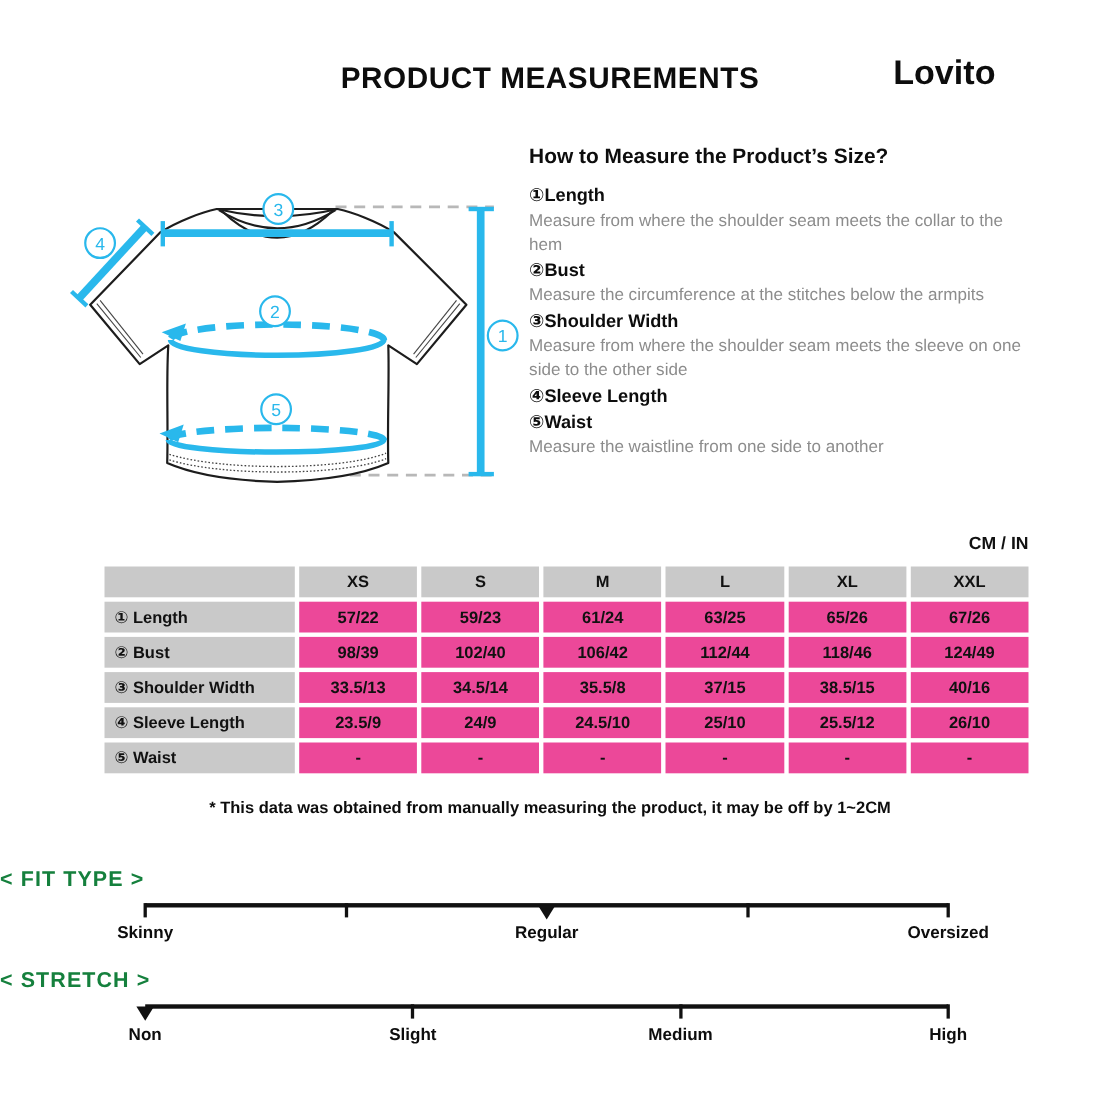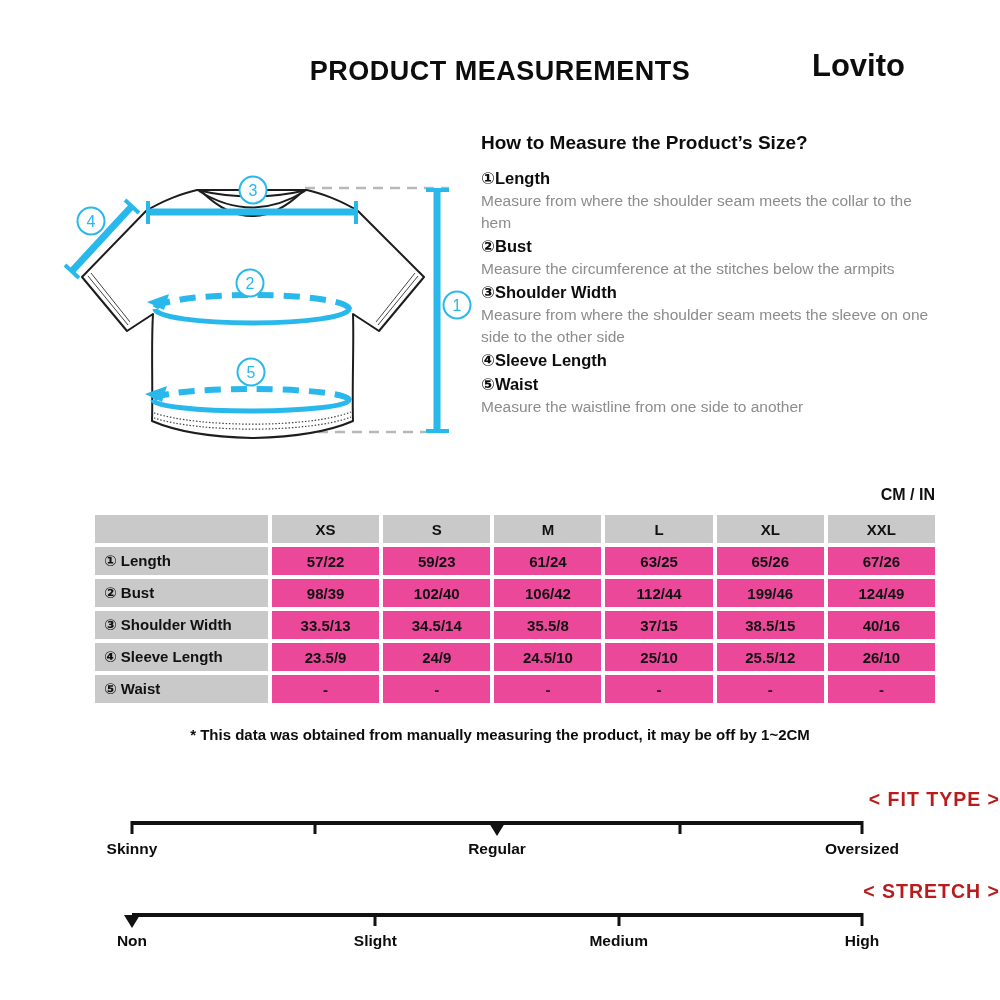--- a/index.html
+++ b/index.html
@@ -24,22 +24,22 @@
   .cell{height:28px;display:flex;align-items:center;justify-content:center;font-size:15px;}
   .hcell{background:#c9c9c9;font-weight:700;}
   .lcell{background:#c9c9c9;justify-content:flex-start;padding-left:9px;font-weight:600;}
   .vcell{background:#ec4899;font-weight:700;}
 
   
   .footnote{position:absolute;left:0;top:726px;width:1000px;text-align:center;
             font-size:15px;font-weight:700;color:#0d0d0d;}
 
   
-  .scale-title{position:absolute;left:0;width:1000px;text-align:right;
-               font-size:19.5px;font-weight:800;letter-spacing:1px;color:#b91c1c;}
+  .scale-title{position:absolute;left:0;width:1000px;text-align:left;
+               font-size:19.5px;font-weight:800;letter-spacing:1px;color:#15803d;}
   .sline{position:absolute;left:132px;width:730px;height:3.5px;background:#111;}
   .tick{position:absolute;top:0;width:3px;height:13px;background:#111;transform:translateX(-50%);}
   .tri{position:absolute;top:2px;width:0;height:0;border-left:8px solid transparent;
        border-right:8px solid transparent;border-top:13px solid #111;transform:translateX(-50%);}
   .slabel{position:absolute;top:19px;transform:translateX(-50%);font-weight:700;
           font-size:15.5px;white-space:nowrap;color:#0d0d0d;}
 </style>
 </head>
 <body>
 
@@ -153,21 +153,21 @@
     <div class="cell vcell">61/24</div>
     <div class="cell vcell">63/25</div>
     <div class="cell vcell">65/26</div>
     <div class="cell vcell">67/26</div>
 
     <div class="cell lcell">② Bust</div>
     <div class="cell vcell">98/39</div>
     <div class="cell vcell">102/40</div>
     <div class="cell vcell">106/42</div>
     <div class="cell vcell">112/44</div>
-    <div class="cell vcell">199/46</div>
+    <div class="cell vcell">118/46</div>
     <div class="cell vcell">124/49</div>
 
     <div class="cell lcell">③ Shoulder Width</div>
     <div class="cell vcell">33.5/13</div>
     <div class="cell vcell">34.5/14</div>
     <div class="cell vcell">35.5/8</div>
     <div class="cell vcell">37/15</div>
     <div class="cell vcell">38.5/15</div>
     <div class="cell vcell">40/16</div>
 

